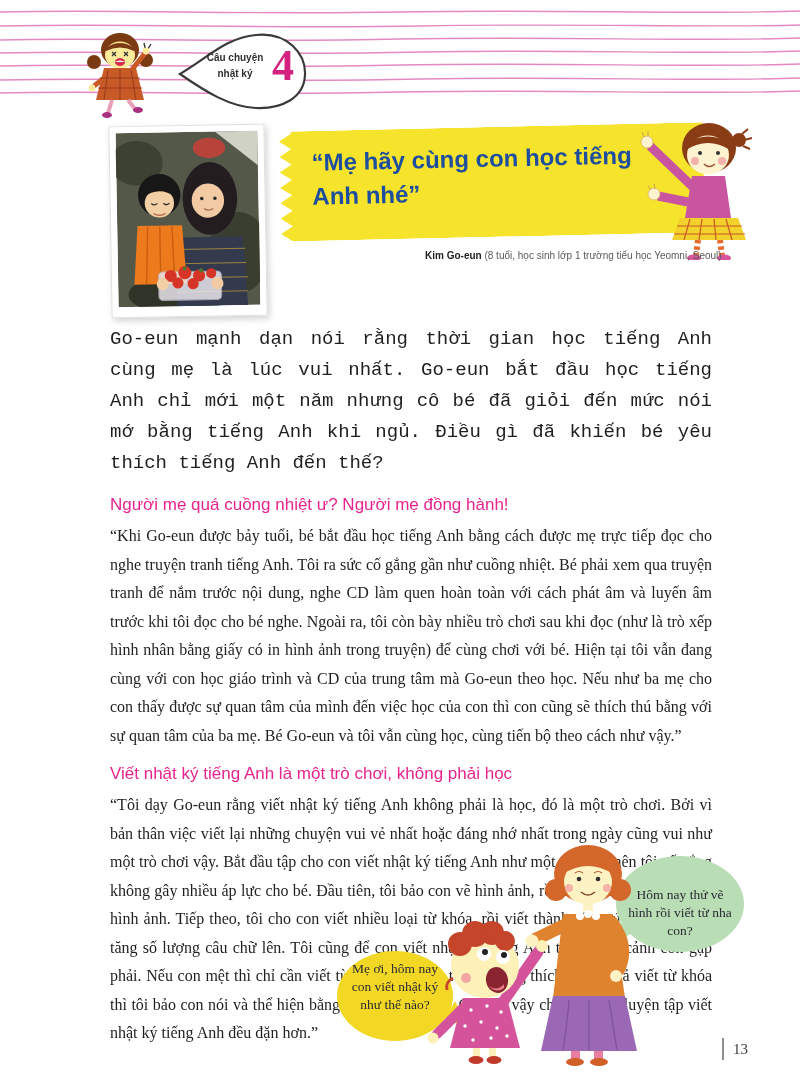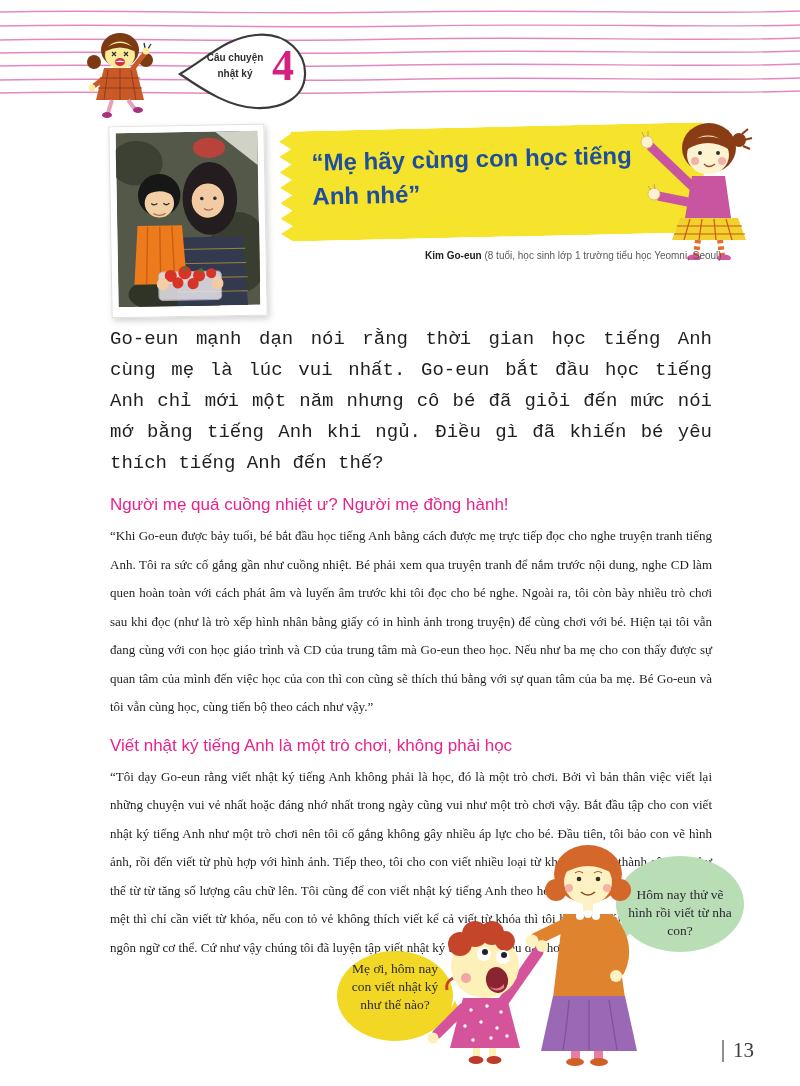--- a/index.html
+++ b/index.html
@@ -48,39 +48,39 @@
     position:absolute;left:110px;top:324px;width:602px;color:#1f1f1f;
   }
   .intro{
     font-family:Liberation Mono, monospace;font-size:19px;line-height:31px;
     text-align:justify;margin:0 0 16px 0;
   }
   .sec-heading{
     font-size:17px;font-weight:normal;color:#e8238d;margin:14px 0 7px 0;
   }
   .sec-body{
-    font-family:"Liberation Serif",serif;font-size:13px;line-height:28.5px;
+    font-family:"Liberation Serif",serif;font-size:16px;line-height:28.5px;
     text-align:justify;margin:0;
   }
   
   .scene{position:absolute;left:335px;top:838px;width:420px;height:228px;}
   .scene svg{position:absolute;left:0;top:0;width:100%;height:100%;}
   .bubble-text{
     position:absolute;font-family:"Liberation Serif",serif;font-size:13.5px;
     line-height:18px;color:#2a2a33;text-align:center;
   }
   .bubble-text.mother{left:625px;top:868px;width:110px;margin-top:18px;}
   .bubble-text.child{left:341px;top:960px;width:108px;}
   
   .page-footer{
     position:absolute;left:722px;top:1038px;display:flex;align-items:center;gap:9px;
   }
   .page-footer .bar{width:2px;height:22px;background:#8f8f8f;}
   .page-footer .num{
-    font-family:"Liberation Serif",serif;font-size:21px;color:#3c3c3c;
+    font-family:"Liberation Serif",serif;font-size:15px;color:#3c3c3c;
   }
 </style>
 </head>
 <body>
 
 <svg class="squiggles" viewBox="0 0 800 100">
   <g fill="none" stroke="#df74b8" stroke-width="1.4" opacity="0.85">
     <path d="M0,12 C120,9 240,15 400,12 C560,9 680,15 800,11"></path>
     <path d="M0,26 C140,23 260,29 420,26 C580,23 700,28 800,25"></path>
     <path d="M0,40 C100,37 240,43 400,39 C560,36 700,42 800,38"></path>

